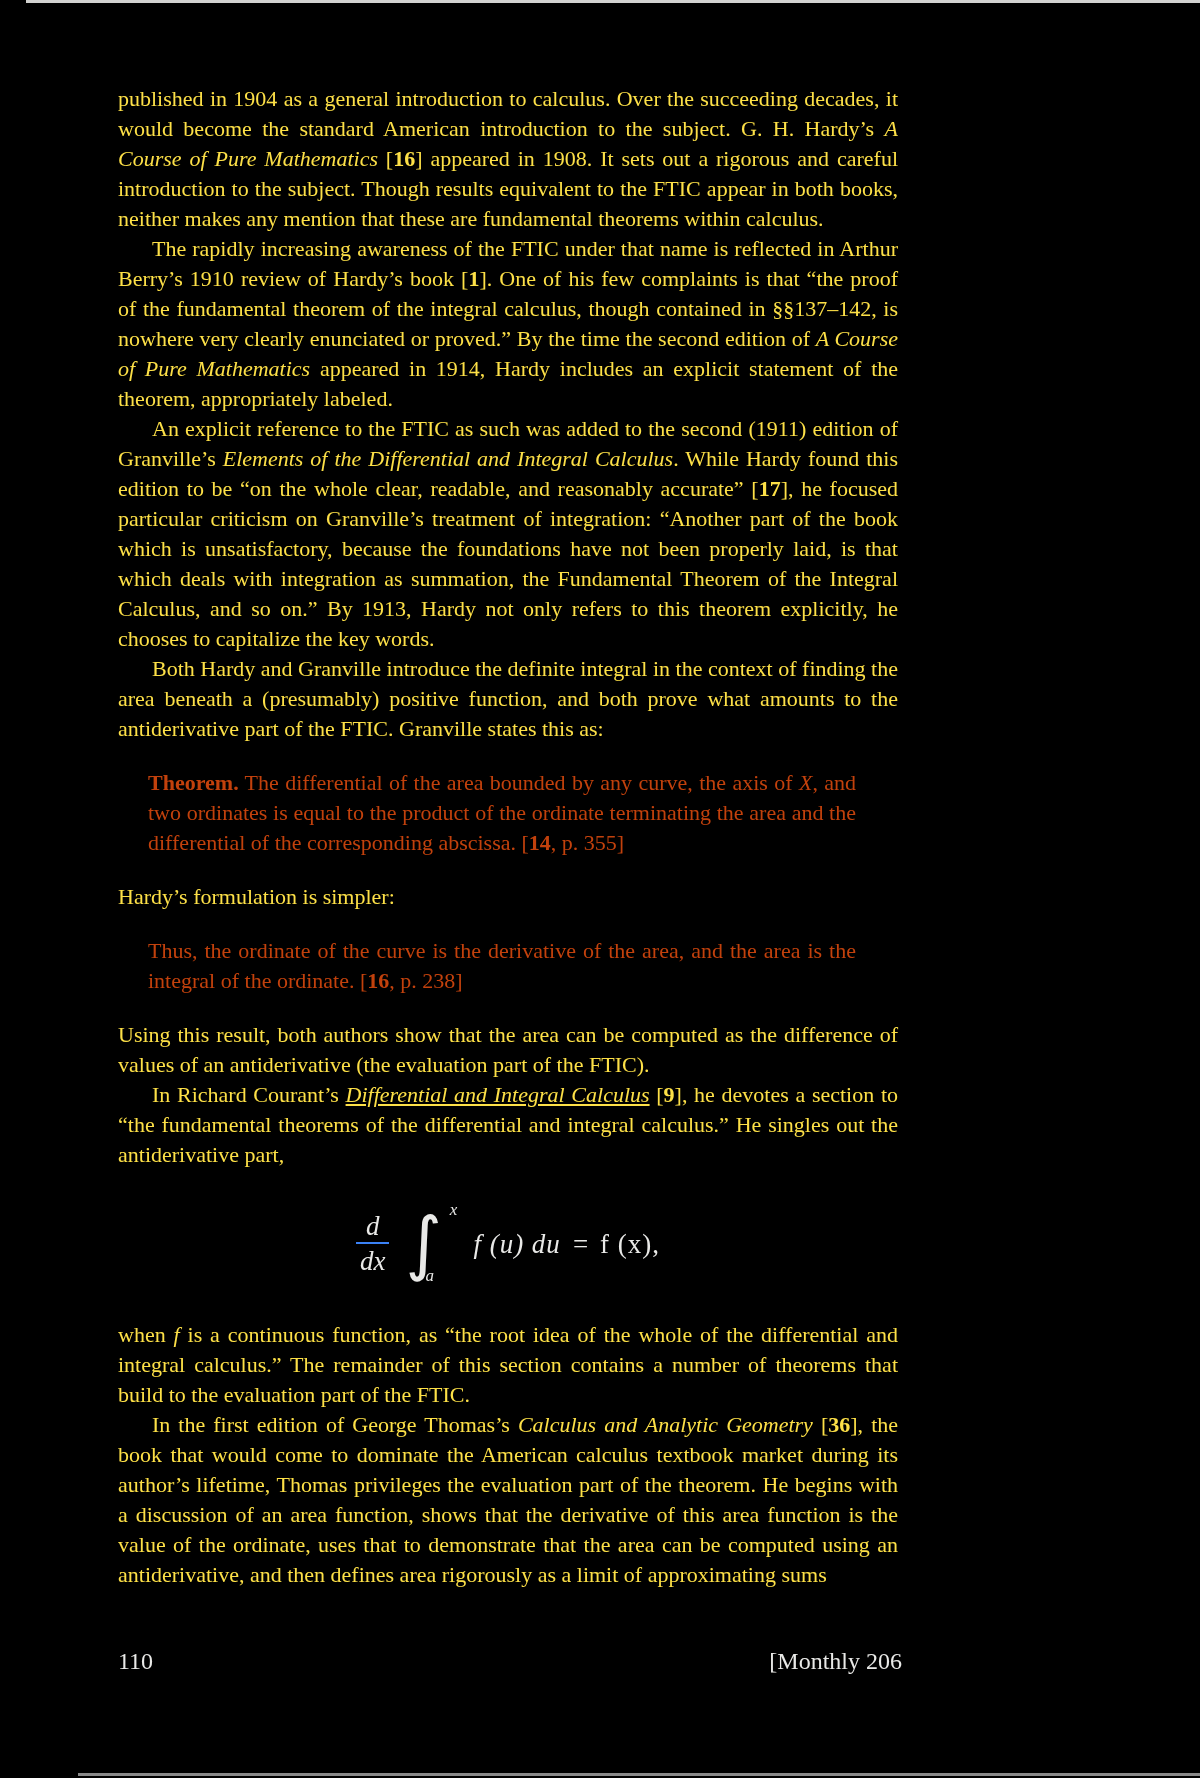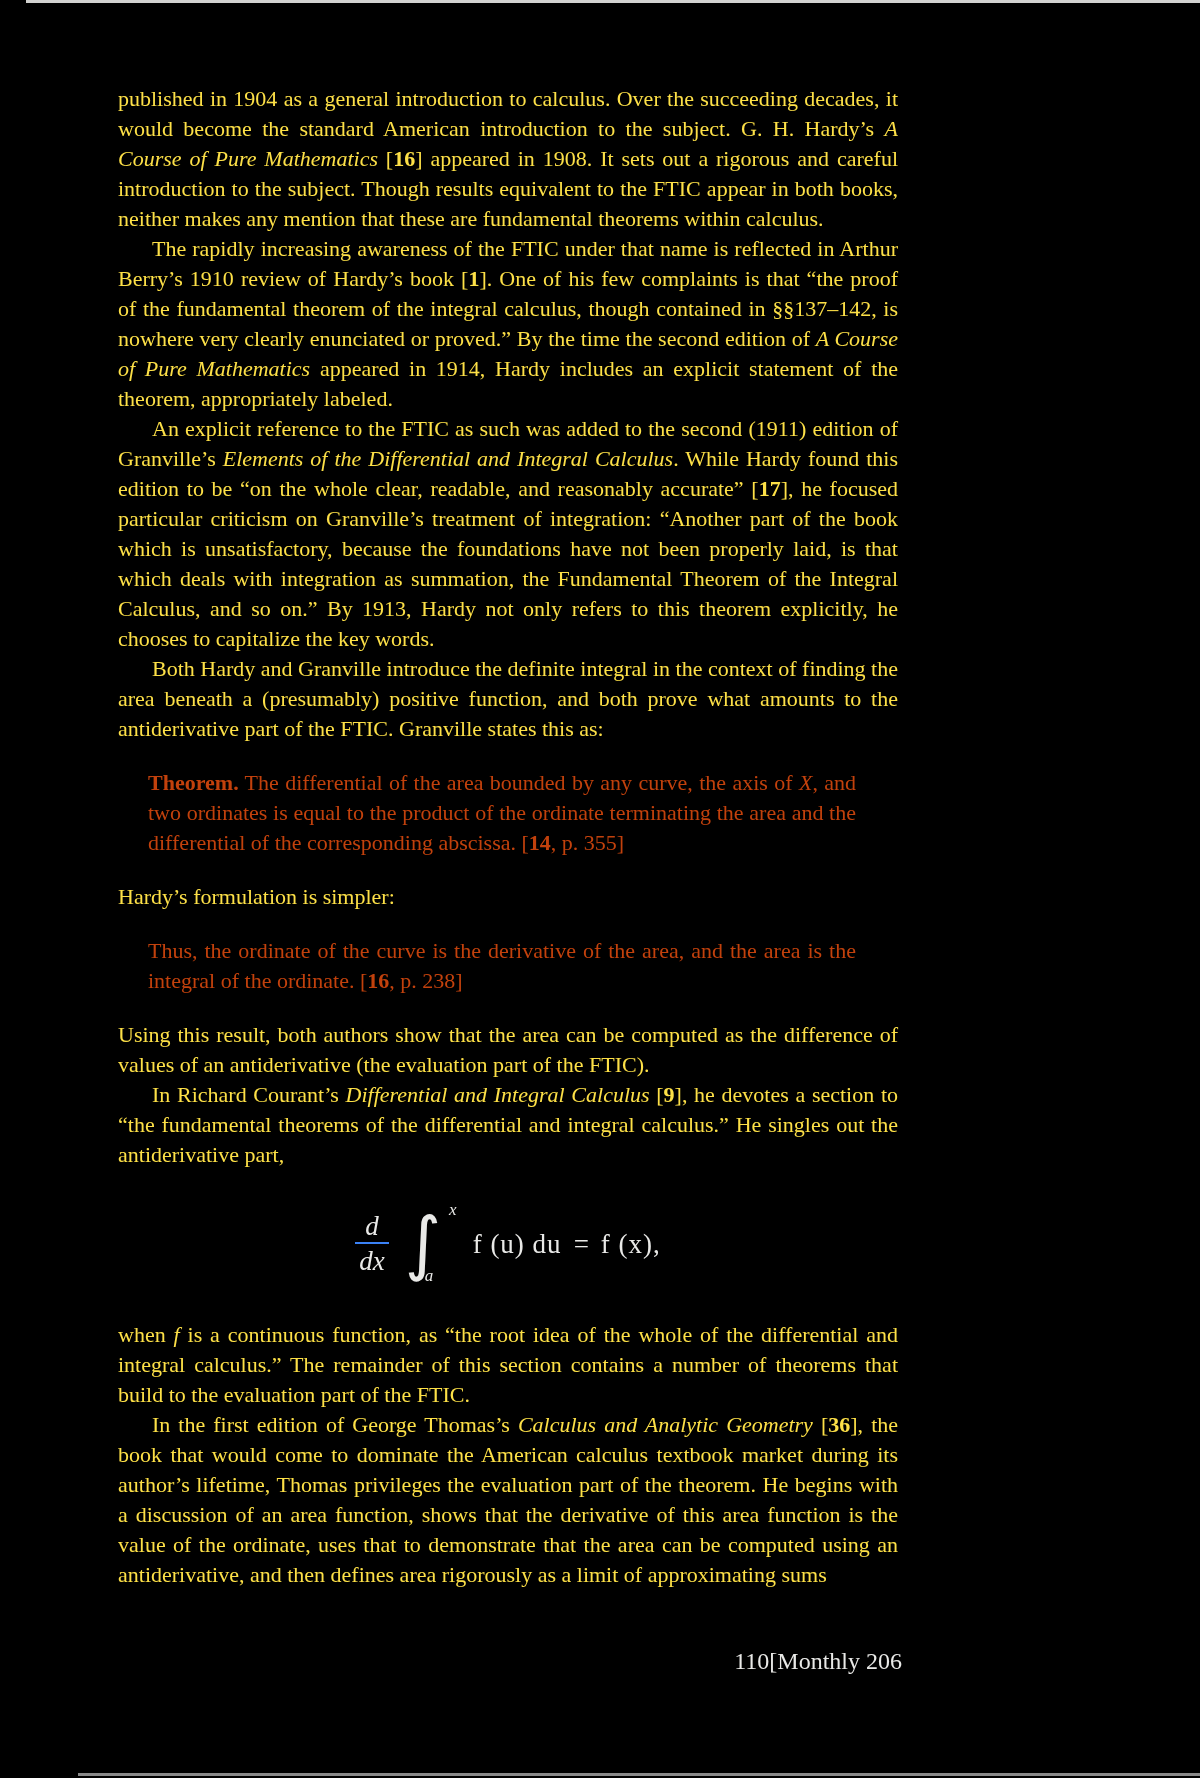--- a/index.html
+++ b/index.html
@@ -59,31 +59,31 @@
   }
   .int-sign {
     position: absolute; left: 4px; top: 50%;
     transform: translateY(-52%);
     font-family: "DejaVu Sans", sans-serif;
     font-size: 70px; line-height: 1;
     font-style: normal;
   }
   .int-sup { position: absolute; top: 2px; right: -4px; font-size: 17px; font-style: italic; }
   .int-sub { position: absolute; bottom: 4px; left: 24px; font-size: 17px; font-style: italic; }
-  .math-body { margin-left: 14px; letter-spacing: 1px; }
+  .math-body { font-style: italic; margin-left: 14px; letter-spacing: 1px; }
   .math-eq { font-style: normal; margin: 0 12px; }
   .math-rhs { letter-spacing: 1px; }
 
   .footer {
     position: absolute;
     left: 118px; top: 1648px;
     width: 784px;
     display: flex;
     align-items: baseline;
-    justify-content: flex-end;
+    justify-content: space-between;
   }
   .pagenum { font-size: 24px; }
   .copyright { font-size: 19px; letter-spacing: 1.2px; }
   .issue { font-size: 24px; }
 </style>
 </head>
 <body>
 
 <div class="artifact artifact-top"></div>
 
@@ -93,21 +93,21 @@
   <p class="para indent"><span>An explicit reference to the FTIC as such was added to the second (1911) edition of Granville’s </span><span style="font-style: italic;">Elements of the Differential and Integral Calculus</span><span>. While Hardy found this edition to be “on the whole clear, readable, and reasonably accurate” [</span><span style="font-weight: 700;">17</span><span>], he focused particular criticism on Granville’s treatment of integration: “Another part of the book which is unsatisfactory, because the foundations have not been properly laid, is that which deals with integration as summation, the Fundamental Theorem of the Integral Calculus, and so on.” By 1913, Hardy not only refers to this theorem explicitly, he chooses to capitalize the key words.</span></p>
   <p class="para indent"><span>Both Hardy and Granville introduce the definite integral in the context of finding the area beneath a (presumably) positive function, and both prove what amounts to the antiderivative part of the FTIC. Granville states this as:</span></p>
 
   <blockquote class="quote"><span style="font-weight: 700;">Theorem.</span><span> The differential of the area bounded by any curve, the axis of </span><span style="font-style: italic;">X</span><span>, and two ordinates is equal to the product of the ordinate terminating the area and the differential of the corresponding abscissa. [</span><span style="font-weight: 700;">14</span><span>, p. 355]</span></blockquote>
 
   <p class="para"><span>Hardy’s formulation is simpler:</span></p>
 
   <blockquote class="quote"><span>Thus, the ordinate of the curve is the derivative of the area, and the area is the integral of the ordinate. [</span><span style="font-weight: 700;">16</span><span>, p. 238]</span></blockquote>
 
   <p class="para"><span>Using this result, both authors show that the area can be computed as the difference of values of an antiderivative (the evaluation part of the FTIC).</span></p>
-  <p class="para indent"><span>In Richard Courant’s </span><span style="font-style: italic;">Differential and Integral Calculus</span><span> [</span><span style="font-weight: 700;">9</span><span>], he devotes a section to “the fundamental theorems of the differential and integral calculus.” He singles out the antiderivative part,</span></p>
+  <p class="para indent"><span>In Richard Courant’s </span><span style="font-style: italic; text-decoration: underline;">Differential and Integral Calculus</span><span> [</span><span style="font-weight: 700;">9</span><span>], he devotes a section to “the fundamental theorems of the differential and integral calculus.” He singles out the antiderivative part,</span></p>
 
   <div class="formula-row">
     <span class="frac">
       <span class="frac-num">d</span>
       <span class="frac-den">dx</span>
     </span>
     <span class="int">
       <span class="int-sign">∫</span>
       <span class="int-sup">x</span>
       <span class="int-sub">a</span>

